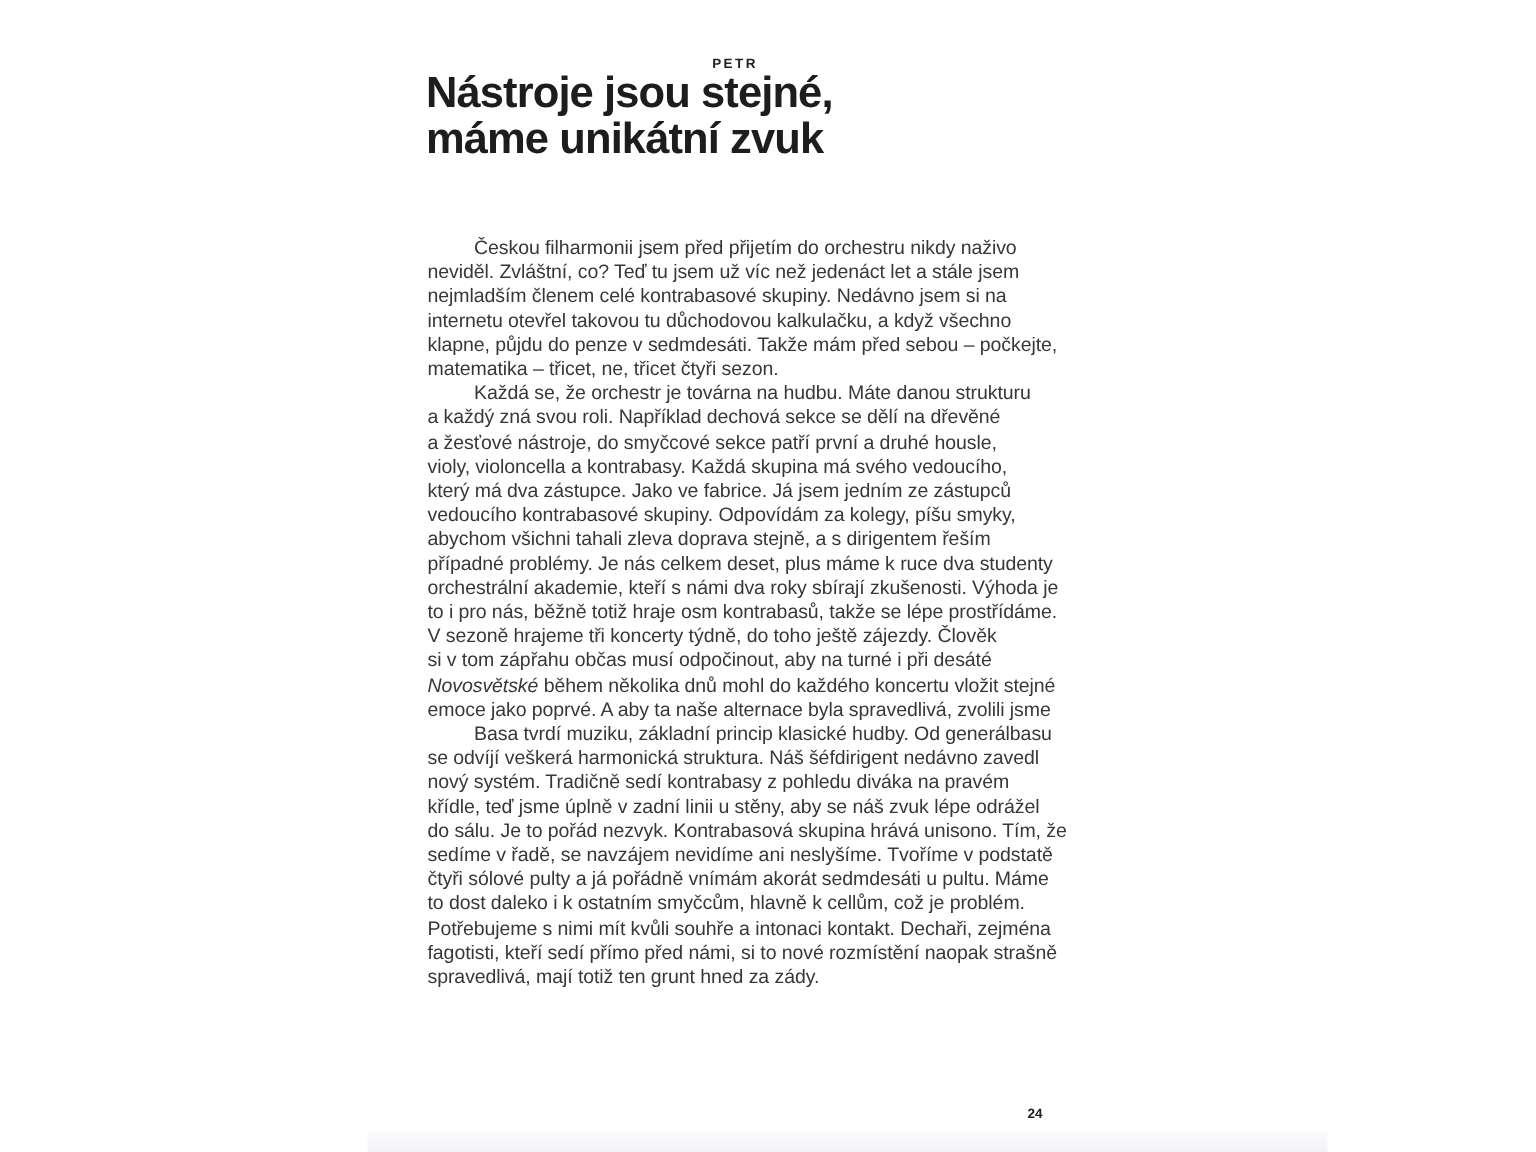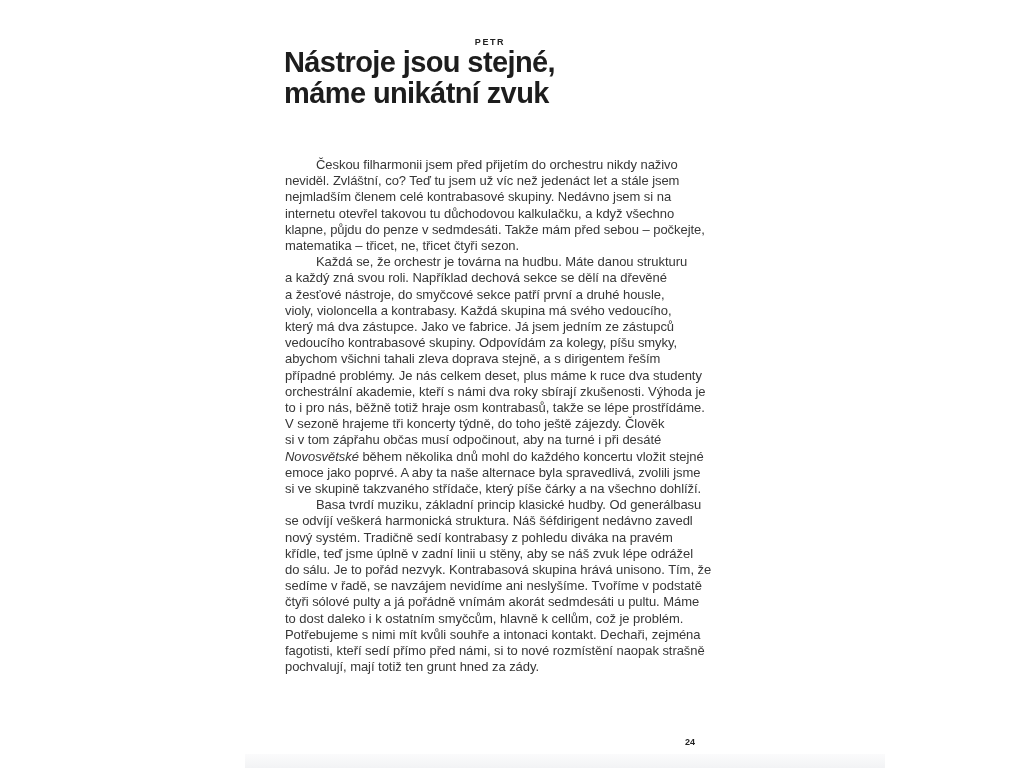--- a/index.html
+++ b/index.html
@@ -102,33 +102,32 @@
         <div class="line">který má dva zástupce. Jako ve fabrice. Já jsem jedním ze zástupců</div>
         <div class="line">vedoucího kontrabasové skupiny. Odpovídám za kolegy, píšu smyky,</div>
         <div class="line">abychom všichni tahali zleva doprava stejně, a s dirigentem řeším</div>
         <div class="line">případné problémy. Je nás celkem deset, plus máme k ruce dva studenty</div>
         <div class="line">orchestrální akademie, kteří s námi dva roky sbírají zkušenosti. Výhoda je</div>
         <div class="line">to i pro nás, běžně totiž hraje osm kontrabasů, takže se lépe prostřídáme.</div>
         <div class="line">V sezoně hrajeme tři koncerty týdně, do toho ještě zájezdy. Člověk</div>
         <div class="line">si v tom zápřahu občas musí odpočinout, aby na turné i při desáté</div>
         <div class="line"><i>Novosvětské</i> během několika dnů mohl do každého koncertu vložit stejné</div>
         <div class="line">emoce jako poprvé. A aby ta naše alternace byla spravedlivá, zvolili jsme</div>
-        <div class="line">si ve skupině takzvaného střídače, který píše čárky a na všechno dohlíží.</div>
       </div>
       <div class="paragraph">
         <div class="line first">Basa tvrdí muziku, základní princip klasické hudby. Od generálbasu</div>
         <div class="line">se odvíjí veškerá harmonická struktura. Náš šéfdirigent nedávno zavedl</div>
         <div class="line">nový systém. Tradičně sedí kontrabasy z pohledu diváka na pravém</div>
         <div class="line">křídle, teď jsme úplně v zadní linii u stěny, aby se náš zvuk lépe odrážel</div>
         <div class="line">do sálu. Je to pořád nezvyk. Kontrabasová skupina hrává unisono. Tím, že</div>
         <div class="line">sedíme v řadě, se navzájem nevidíme ani neslyšíme. Tvoříme v podstatě</div>
         <div class="line">čtyři sólové pulty a já pořádně vnímám akorát sedmdesáti u pultu. Máme</div>
         <div class="line">to dost daleko i k ostatním smyčcům, hlavně k cellům, což je problém.</div>
         <div class="line">Potřebujeme s nimi mít kvůli souhře a intonaci kontakt. Dechaři, zejména</div>
         <div class="line">fagotisti, kteří sedí přímo před námi, si to nové rozmístění naopak strašně</div>
-        <div class="line">pochvalují, mají totiž ten grunt hned za zády.</div>
+        <div class="line">spravedlivá, mají totiž ten grunt hned za zády.</div>
       </div>
     </div>
 
   <div class="page-number">24</div>
 
   <div class="page-edge"></div>
 </div>
 
 </body></html>

